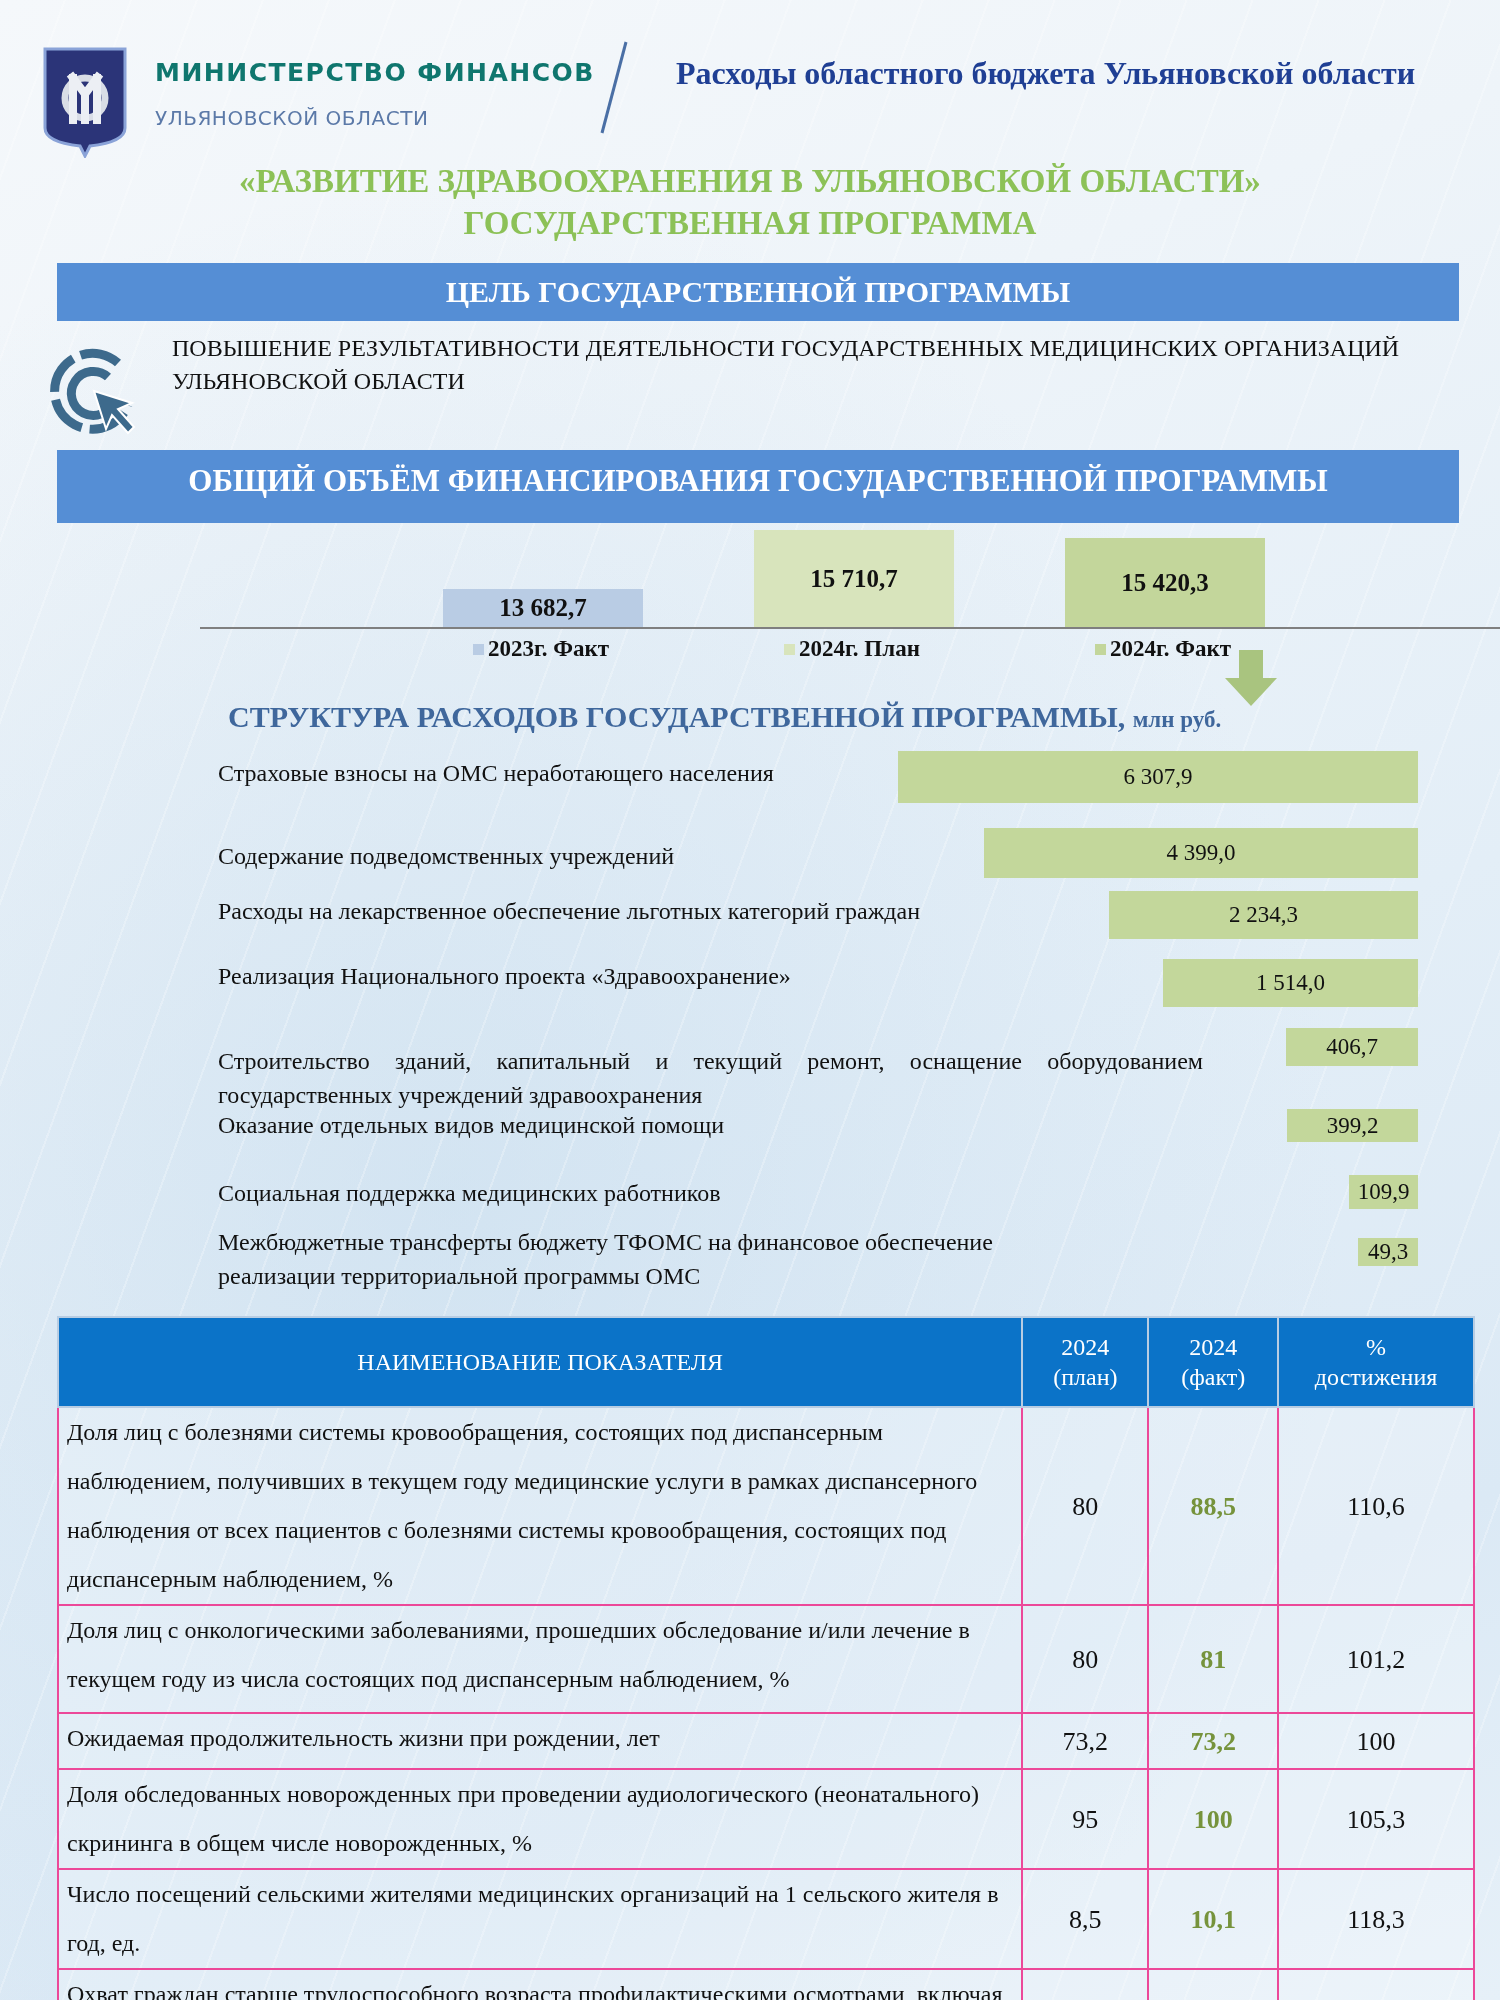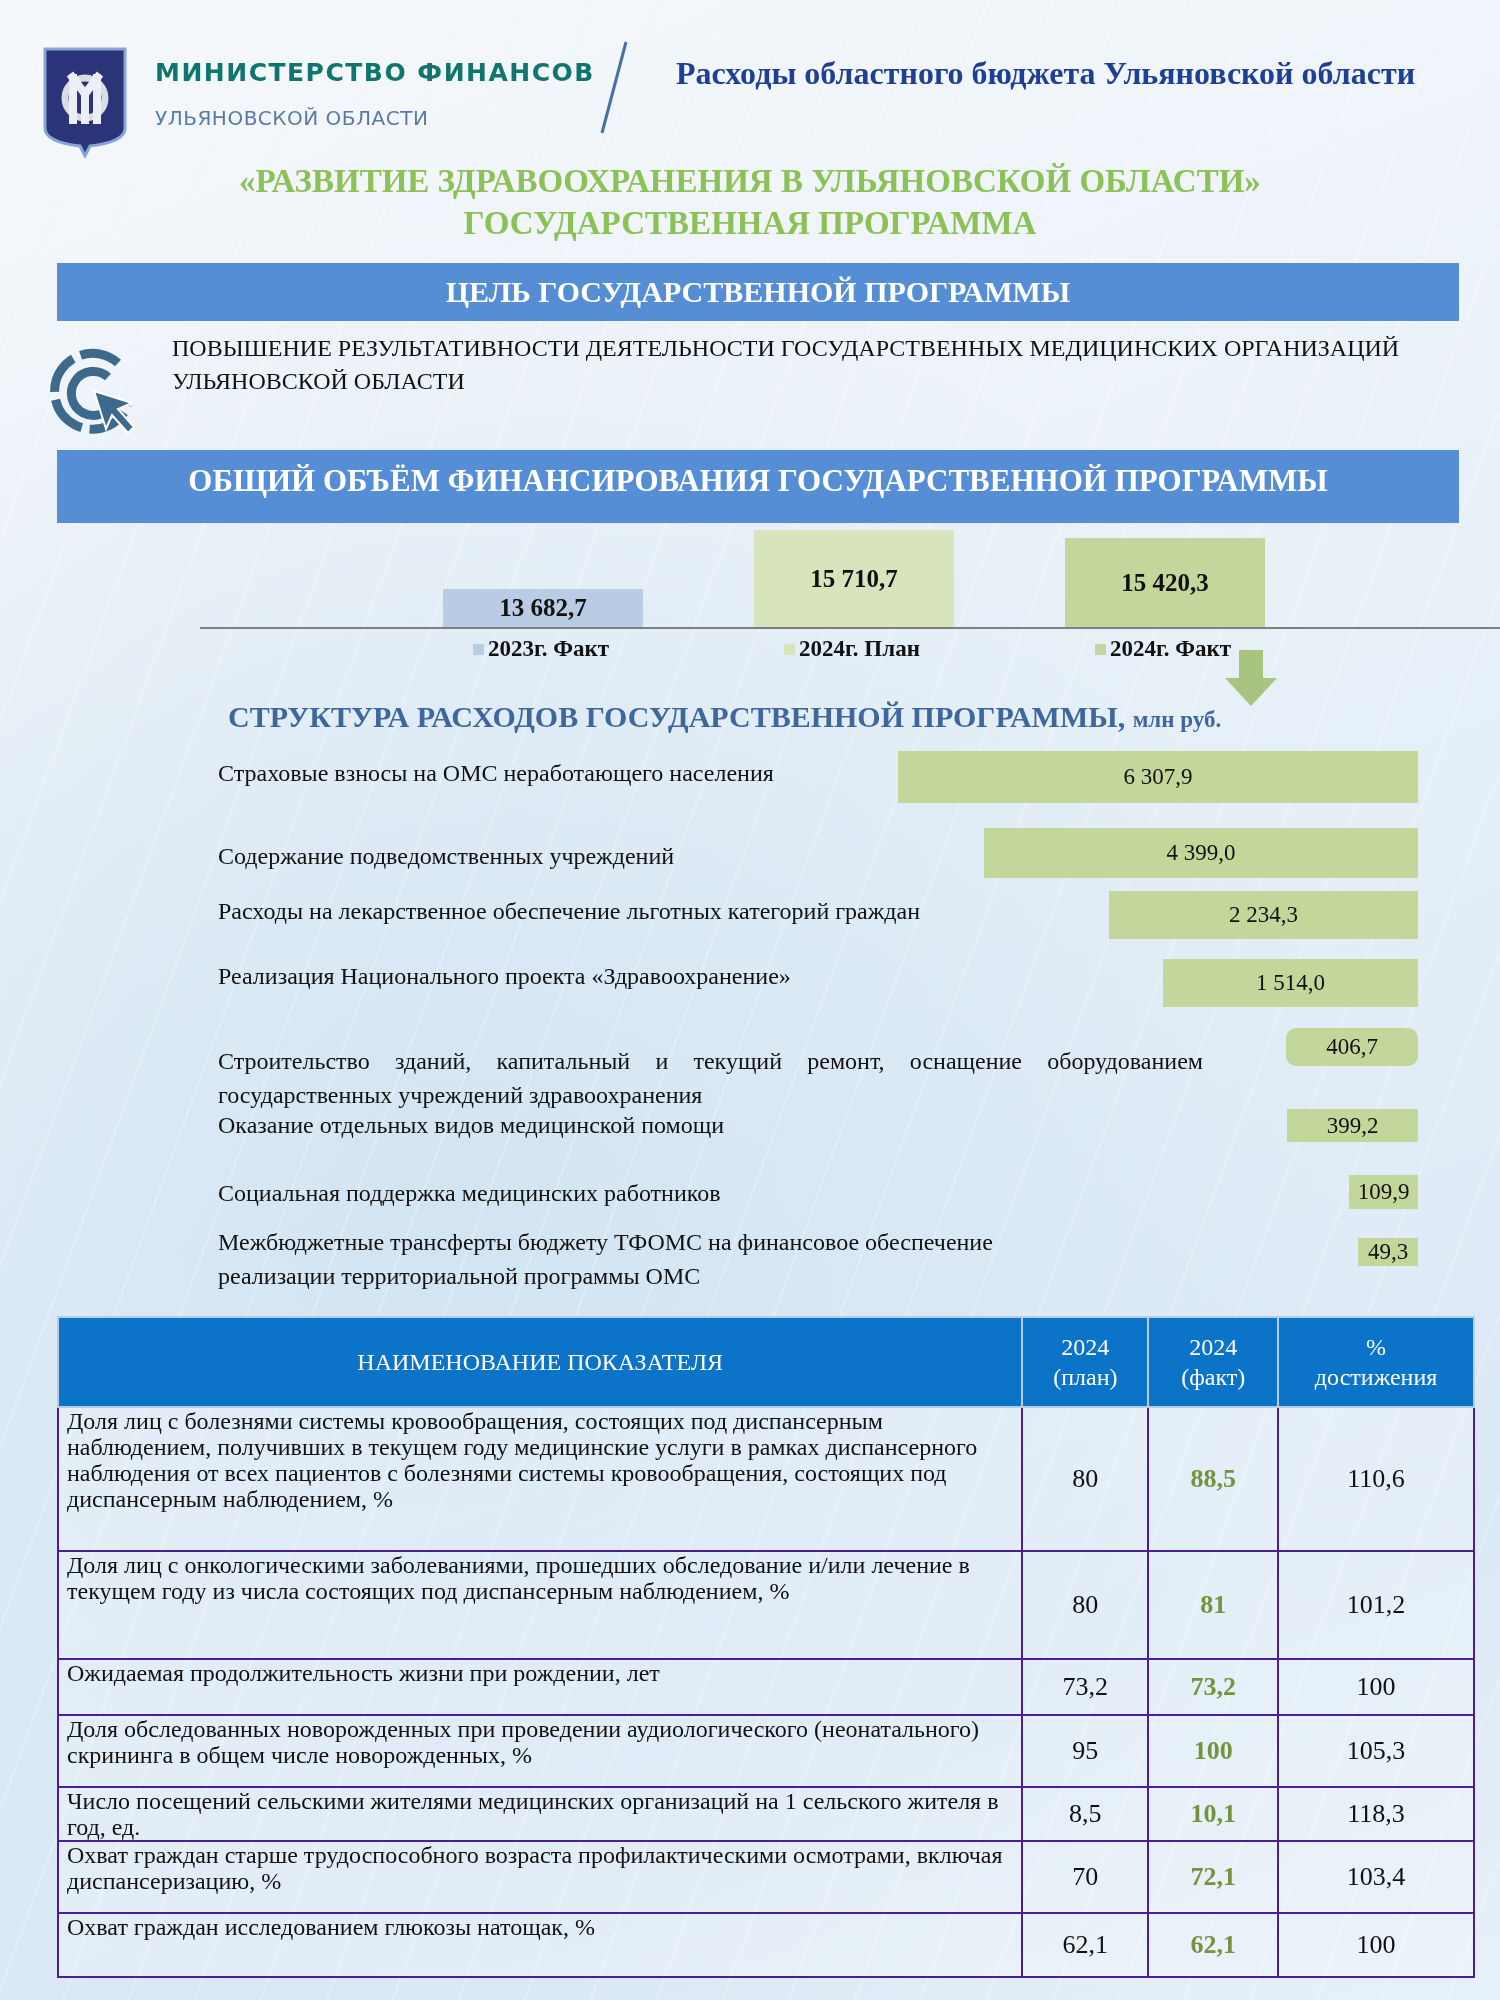--- a/index.html
+++ b/index.html
@@ -42,21 +42,21 @@
 
   .structure-title { left: 228px; top: 700px; font-family: "Liberation Serif", serif; font-weight: bold; font-size: 30px; color: #3f679c; }
   .structure-title .unit { font-size: 23px; }
 
   .exp-label { position: absolute; font-family: "Liberation Serif", serif; font-size: 24px; line-height: 34px; color: #111; }
   .exp-bar { position: absolute; background: #c3d79b; display: flex; align-items: center; justify-content: center; font-family: "Liberation Serif", serif; font-size: 23px; color: #111; }
 
   
   .ind-table { position: absolute; left: 57px; top: 1316px; width: 1418px; border-collapse: collapse; font-family: "Liberation Serif", serif; }
   .ind-table th { background: #0b73c8; color: #fff; font-weight: normal; font-size: 24px; line-height: 30px; border: 2px solid #b8cde3; text-align: center; }
-  .ind-table td { border: 2px solid #4c1d95; font-size: 24px; line-height: 26px; vertical-align: middle; background: rgba(255,255,255,0.25); }
+  .ind-table td { border: 2px solid #ec4899; font-size: 24px; line-height: 49px; vertical-align: middle; background: rgba(255,255,255,0.25); }
   .ind-table td.name { padding: 0 8px; text-align: left; vertical-align: top; }
   .ind-table td.num { text-align: center; font-size: 26px; }
   .ind-table td.fact { color: #76933c; font-weight: bold; }
 </style>
 </head>
 <body>
 
 <div class="bg-lines"></div>
 
 <svg class="abs crest" viewBox="0 0 86 112">
@@ -130,21 +130,21 @@
     </div>
     <div class="exp-label" style="left: 218px; top: 894px; width: 880px;">Расходы на лекарственное обеспечение льготных категорий граждан</div>
     <div class="exp-bar" style="left: 1109px; top: 891px; width: 309px; height: 48px;">
       <span>2 234,3</span>
     </div>
     <div class="exp-label" style="left: 218px; top: 959px; width: 880px;">Реализация Национального проекта «Здравоохранение»</div>
     <div class="exp-bar" style="left: 1163px; top: 959px; width: 255px; height: 48px;">
       <span>1 514,0</span>
     </div>
     <div class="exp-label" style="left: 218px; top: 1020px; width: 985px; text-align: justify; text-align-last: left; margin-top: 24px;">Строительство зданий, капитальный и текущий ремонт, оснащение оборудованием государственных учреждений здравоохранения</div>
-    <div class="exp-bar" style="left: 1286px; top: 1028px; width: 132px; height: 38px; border-radius: 10px;">
+    <div class="exp-bar" style="left: 1286px; top: 1028px; width: 132px; height: 38px;">
       <span>406,7</span>
     </div>
     <div class="exp-label" style="left: 218px; top: 1108px; width: 880px;">Оказание отдельных видов медицинской помощи</div>
     <div class="exp-bar" style="left: 1287px; top: 1109px; width: 131px; height: 33px;">
       <span>399,2</span>
     </div>
     <div class="exp-label" style="left: 218px; top: 1176px; width: 880px;">Социальная поддержка медицинских работников</div>
     <div class="exp-bar" style="left: 1349px; top: 1175px; width: 69px; height: 34px;">
       <span>109,9</span>
     </div>

